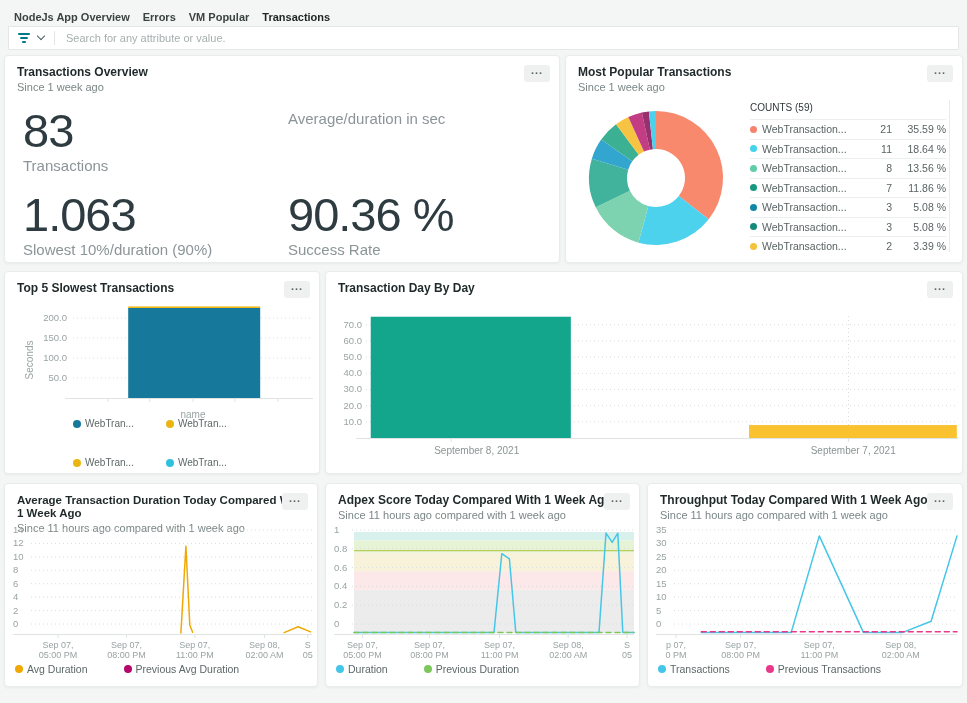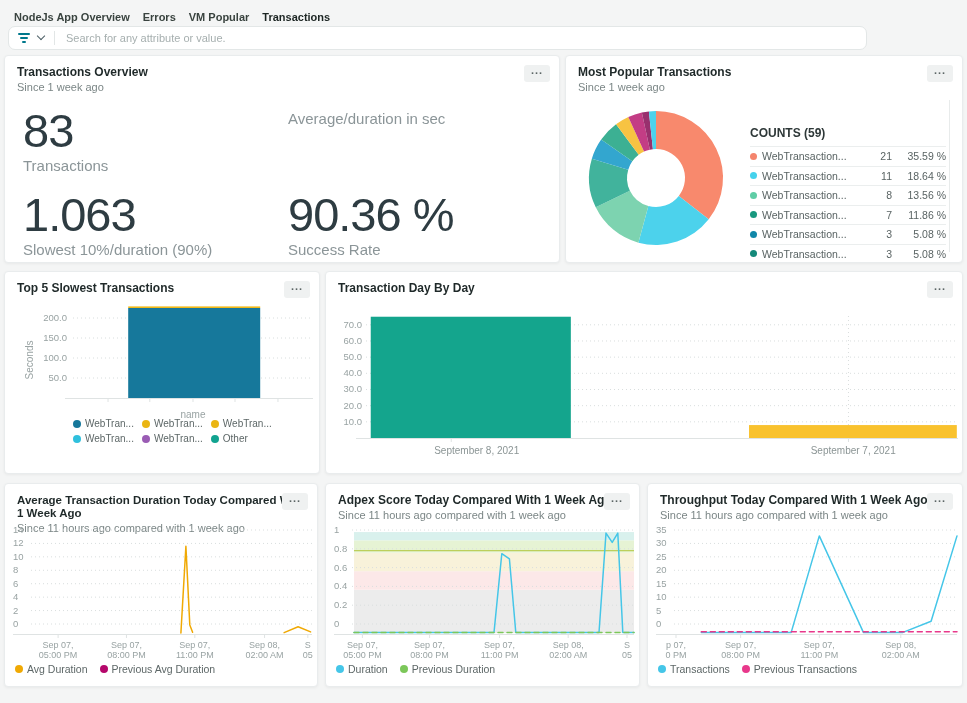--- a/index.html
+++ b/index.html
@@ -3,21 +3,21 @@
 <meta charset="utf-8">
 <style>
   html,body{margin:0;padding:0;background:#f4f5f5;}
   *{box-sizing:border-box;font-family:"Liberation Sans",sans-serif;}
   .page{position:relative;width:967px;height:703px;background:#f4f5f5;overflow:hidden;}
   
   .tabbar{position:absolute;left:13px;top:0;height:24px;display:flex;align-items:flex-start;}
   .tab{margin-right:11px;padding:11px 1px 4px;font-size:11px;font-weight:700;color:#39433f;cursor:pointer;white-space:nowrap;border-bottom:2px solid transparent;}
   .tab.active{color:#1c2523;border-bottom:2px solid #222b29;}
   
-  .searchbar{position:absolute;left:8px;top:26px;width:859px;height:24px;background:#fff;border:1px solid #e3e7e7;border-radius:7px;display:flex;align-items:center;padding:0 9px;}
+  .searchbar{position:absolute;left:8px;top:26px;width:951px;height:24px;background:#fff;border:1px solid #e3e7e7;border-radius:1px;display:flex;align-items:center;padding:0 9px;}
   .funnel{display:flex;flex-direction:column;align-items:center;gap:2px;margin-right:8px;cursor:pointer;}
   .funnel i{display:block;height:2px;background:#00788c;border-radius:1px;}
   .funnel i:nth-child(1){width:12px}.funnel i:nth-child(2){width:8px}.funnel i:nth-child(3){width:4px}
   .chev{width:6px;height:6px;border-right:1.5px solid #4c5f66;border-bottom:1.5px solid #4c5f66;transform:rotate(45deg);margin:-2px 10px 2px 0;cursor:pointer;}
   .searchdiv{width:1px;height:14px;background:#e2e6e6;margin-right:9px;}
   .searchbar input{flex:1;border:none;outline:none;background:transparent;font-size:11px;color:#39434a;}
   .searchbar input::placeholder{color:#a6afaf;}
   
   .panel{position:absolute;background:#fff;border:1px solid #e9eced;border-radius:4px;box-shadow:0 1px 3px rgba(0,0,0,.05);overflow:hidden;}
   .p1{left:4px;top:55px;width:556px;height:208px;}
@@ -31,29 +31,29 @@
   .ptitle{font-size:12px;font-weight:700;color:#1f2929;line-height:13px;}
   .psub{font-size:11px;color:#7b8686;margin-top:2px;}
   .menu-btn{position:absolute;top:9px;right:9px;width:26px;height:17px;background:#eff1f1;border-radius:3px;color:#5b6565;font-size:11px;font-weight:700;letter-spacing:1px;text-align:center;line-height:11px;cursor:pointer;}
   
   .stats{display:grid;grid-template-columns:265px 1fr;padding:14px 0 0 18px;}
   .stat .v{font-size:47px;line-height:1;color:#2e3c42;letter-spacing:-1px;}
   .stat .l{font-size:15px;color:#8b9598;margin-top:3px;}
   .stat{margin-bottom:17px;}
   
   .ptable{position:absolute;left:184px;top:46px;width:196px;}
-  .ptable .thead{font-size:12px;font-weight:700;color:#2e3838;padding-bottom:6px;margin-top:24px;}
+  .ptable .thead{font-size:10px;font-weight:400;color:#2e3838;padding-bottom:6px;}
   .trow{display:flex;align-items:center;height:19.5px;border-top:1px solid #ebeeee;font-size:10.5px;color:#596363;cursor:pointer;}
   .trow .dot{width:7px;height:7px;border-radius:50%;margin-right:5px;flex:none;}
   .trow .nm{flex:1;white-space:nowrap;overflow:hidden;}
   .trow .ct{width:26px;text-align:right;}
   .trow .pc{width:54px;text-align:right;}
   .vline{position:absolute;left:383px;top:44px;height:152px;width:1px;background:#e8ebeb;}
   
-  .legend{position:absolute;display:flex;flex-wrap:wrap;align-items:flex-end;font-size:10px;color:#5d6767;}
+  .legend{position:absolute;display:flex;flex-wrap:wrap;align-items:flex-end;font-size:10px;color:#5d6767;gap:24px;}
   .legend .li{display:flex;align-items:center;margin-right:8px;margin-bottom:4px;white-space:nowrap;cursor:pointer;}
   .legend .li .dot{width:8px;height:8px;border-radius:50%;margin-right:4px;flex:none;}
   .lg3{left:68px;top:146px;width:252px;}
   .lgb{left:10px;top:179px;width:300px;font-size:10.5px;}
   .lgb .li{margin-right:12px;}
   svg{position:absolute;left:0;}
   svg text{font-family:"Liberation Sans",sans-serif;}
 </style>
 </head>
 <body>

